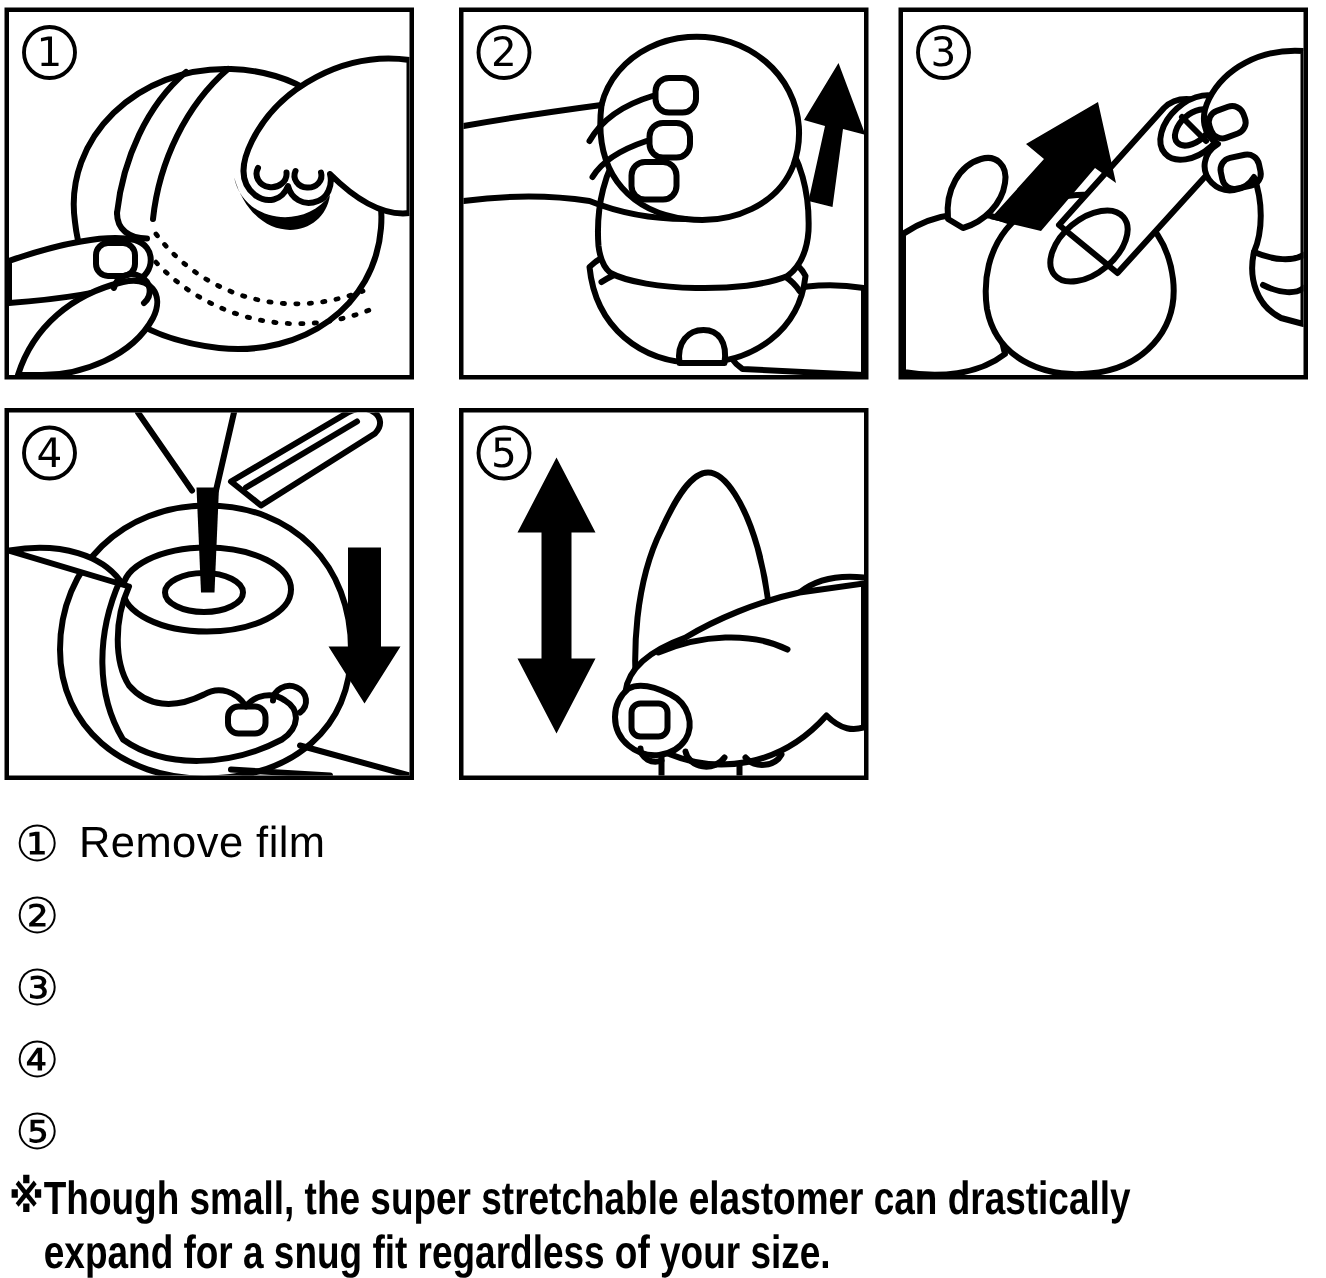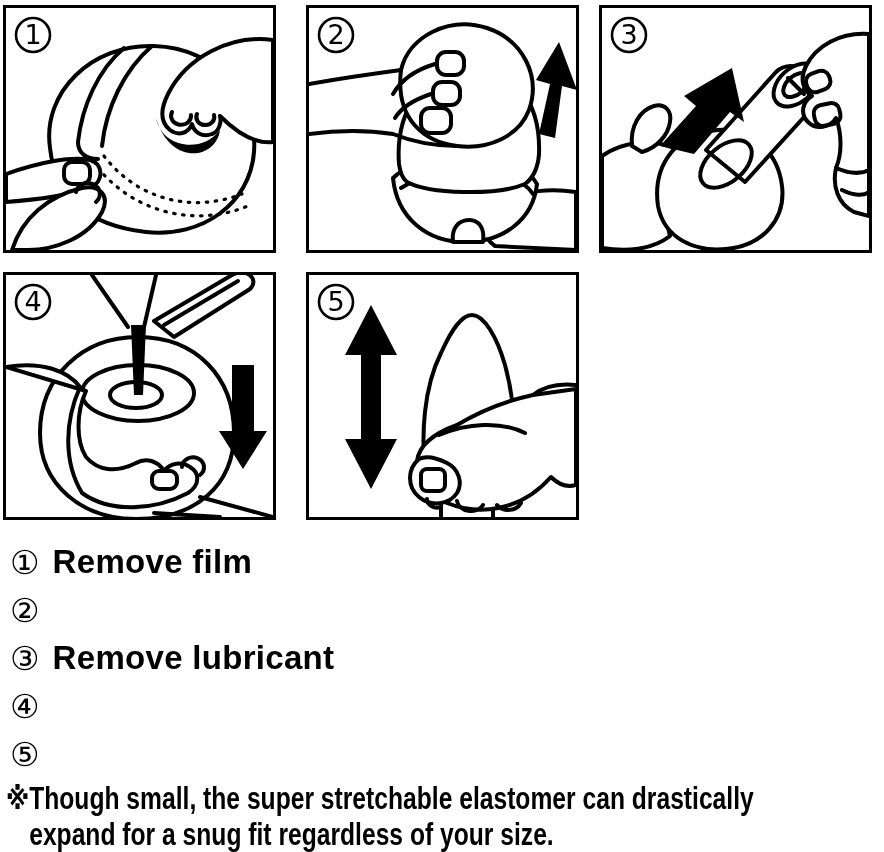--- a/index.html
+++ b/index.html
@@ -19,21 +19,21 @@
   .ln   { fill:none;  stroke:#000; stroke-width:4; stroke-linecap:round; stroke-linejoin:round; }
   .wh   { fill:#fff;  stroke:#000; stroke-width:4; stroke-linecap:round; stroke-linejoin:round; }
   .bk   { fill:#000;  stroke:none; }
   .dot  { fill:none;  stroke:#000; stroke-width:3.2; stroke-linecap:round; stroke-dasharray:1.5 7.5; }
   .badge-circle { fill:#fff; stroke:#000; stroke-width:2.6; }
   .badge-num    { font-family:"DejaVu Sans",sans-serif; font-size:27px; fill:#000; }
 
   .steps { position:absolute; left:10px; top:538px; display:flex; flex-direction:column; }
   .step  { height:48px; display:flex; align-items:center; gap:13px; }
   .step .num { font-family:"DejaVu Sans",sans-serif; font-size:33px; line-height:1; }
-  .step .lbl { font-size:33px; font-weight:bold; letter-spacing:0.3px; }
+  .step .lbl { font-size:29px; font-weight:normal; letter-spacing:0.3px; }
 
   .note { position:absolute; left:6px; top:781px; width:1080px;
           transform:scaleX(0.795); transform-origin:left top;
           display:flex; align-items:flex-start;
           font-weight:bold; font-size:31px; line-height:36px; }
   .note .marker { font-family:"DejaVu Sans",sans-serif; font-weight:bold; font-size:30px; line-height:36px; }
   .note .lines  { }
 </style>
 </head>
 <body>
@@ -190,21 +190,20 @@
   <div class="steps">
     <div class="step">
       <span class="num">①</span>
       <span class="lbl">Remove film</span>
     </div>
     <div class="step">
       <span class="num">②</span>
     </div>
     <div class="step">
       <span class="num">③</span>
-      <span class="lbl">Remove lubricant</span>
     </div>
     <div class="step">
       <span class="num">④</span>
     </div>
     <div class="step">
       <span class="num">⑤</span>
     </div>
   </div>
 
   <div class="note">

